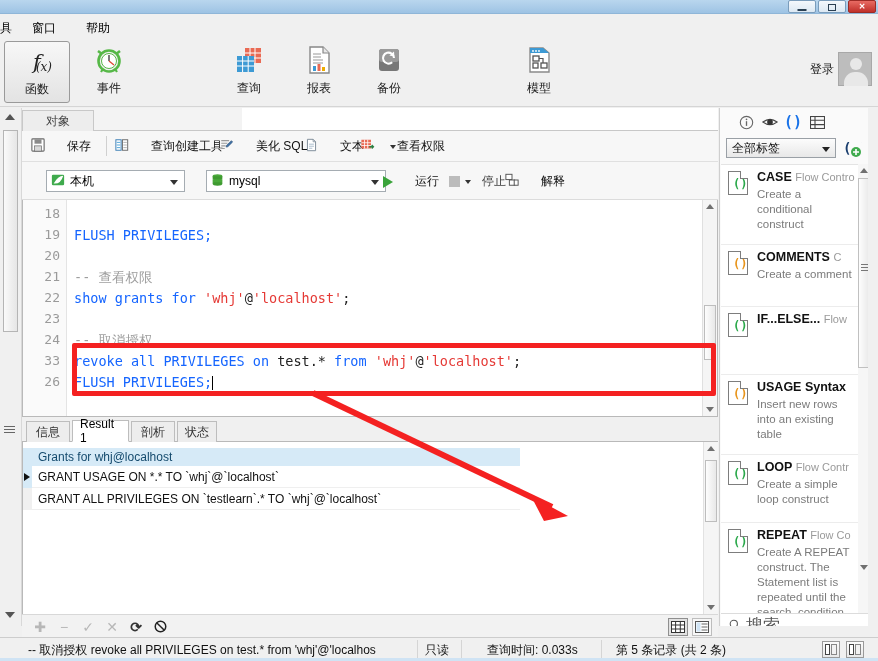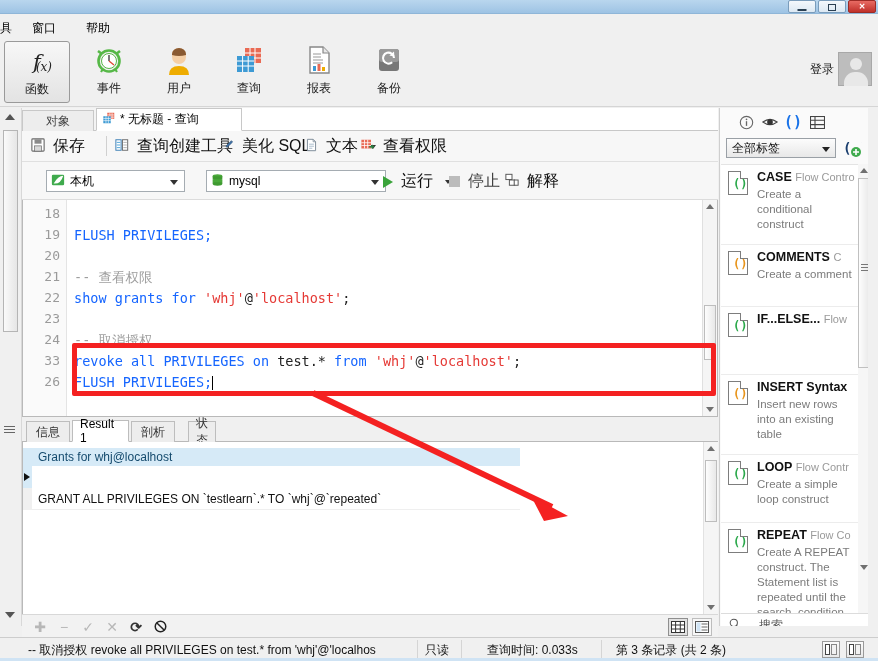--- a/index.html
+++ b/index.html
@@ -101,22 +101,22 @@
     background:#ffffff; border:1px solid #c8c8c8; border-bottom:1px solid #fff;
     display:flex; align-items:center; padding-left:5px; gap:4px; font-size:12px; color:#000;
   }
   .tab-rest { position:absolute; left:220px; top:0; right:0; height:23px; background:#fff; border-bottom:1px solid #c8c8c8;}
 
   
   .qtoolbar {
     position:absolute; left:22px; top:131px; width:696px; height:31px;
     background:#f7f7f7; border-bottom:1px solid #e0e0e0;
   }
-  .tbtn { position:absolute; top:5px; height:21px; display:flex; align-items:center; gap:8px;
-          font-size:16px; color:#111; padding:0 3px; cursor:default; }
+  .tbtn { position:absolute; top:5px; height:21px; display:flex; align-items:center; gap:22px;
+          font-size:12px; color:#111; padding:0 3px; cursor:default; }
   .tsep { position:absolute; top:5px; width:1px; height:20px; background:#d0d0d0; }
 
   
   .connbar {
     position:absolute; left:22px; top:162px; width:696px; height:38px;
     background:#f7f7f7; border-bottom:1px solid #dcdcdc;
   }
   .combo {
     position:absolute; top:8px; height:22px; background:#fff; border:1px solid #a5acb2;
     display:flex; align-items:center; padding-left:4px; gap:5px; font-size:12px;
@@ -255,22 +255,22 @@
   .snip .sdesc { position:absolute; left:36px; top:22px; width:100px; font-size:11.5px; color:#7b7b7b; line-height:15px; }
   .rp-lscroll { position:absolute; left:138px; top:56px; width:12px; height:540px; background:#f6f6f6; }
   .rp-lscroll .up { position:absolute; left:2px; top:4px; width:0;height:0;
     border-left:4px solid transparent;border-right:4px solid transparent;border-bottom:5px solid #707070;}
   .rp-lscroll .thumb { position:absolute; left:0px; top:14px; width:12px; height:190px;
     background:linear-gradient(to right,#fdfdfd,#e9e9e9); border:1px solid #c0c0c0; }
   .rp-lscroll .grip { position:absolute; left:3px; top:100px; width:7px; }
   .rp-lscroll .grip span { display:block; height:1px; background:#777; margin-bottom:2px; }
   .rp-search {
     position:absolute; left:1px; top:505px; width:147px; height:24px; background:#fff;
-    border-top:1px solid #dcdcdc; display:flex; align-items:center; gap:18px; padding-left:8px;
-    font-size:12px; color:#555;
+    border-top:1px solid #dcdcdc; display:flex; align-items:center; gap:5px; padding-left:8px;
+    font-size:17px; color:#555;
   }
 
   
   .statusbar {
     position:absolute; left:0; top:637px; width:878px; height:24px;
     background:#f0f0f0; border-top:1px solid #cdcdcd;
     font-size:12px; color:#111;
   }
   .sb-seg { position:absolute; top:4px; }
   .sb-div { position:absolute; top:2px; width:1px; height:19px; background:#d5d5d5; }
@@ -326,30 +326,20 @@
           <circle cx="16" cy="17" r="7.5" fill="#fff" stroke="#56b847" stroke-width="1"></circle>
           <path d="M5 7 l4 3 M27 7 l-4 3" stroke="#56b847" stroke-width="2.6" fill="none"></path>
           <path d="M8 28 l2-3 M24 28 l-2-3" stroke="#56b847" stroke-width="2.2"></path>
           <path d="M16 17 L16 11" stroke="#444" stroke-width="1.4"></path>
           <path d="M16 17 L21 21" stroke="#e04b3a" stroke-width="1.4"></path>
         </svg>
       </div>
       <div class="lbl">事件</div>
     </div>
 
-    <div class="ribbon-item" style="left:146px">
-      <div class="ic">
-        <svg width="32" height="32" viewBox="0 0 32 32">
-          <path d="M9 10 a7 6 0 0 1 14 0 v3 a7 7 0 0 1 -14 0 z" fill="#f5cfa6"></path>
-          <path d="M9 10 a7 6 0 0 1 14 0 v1 q-7 2 -14 0 z" fill="#8a5a32"></path>
-          <path d="M6 31 q0-9 10-9 q10 0 10 9 z" fill="#eeac00"></path>
-        </svg>
-      </div>
-      <div class="lbl">用户</div>
-    </div>
 
     <div class="ribbon-item" style="left:216px">
       <div class="ic">
         <svg width="32" height="32" viewBox="0 0 32 32">
           <rect x="12" y="4" width="16" height="15" fill="#e96a54"></rect>
           <g stroke="#fff" stroke-width="1">
               <path d="M12 9h16M12 14h16M17 4v15M22 4v15"></path>
             </g>
           <rect x="4" y="12" width="17" height="16" fill="#3d9ad4"></rect>
           <g stroke="#fff" stroke-width="1">
@@ -382,55 +372,58 @@
           <rect x="6" y="5" width="20" height="22" rx="3" fill="#777"></rect>
           <rect x="6" y="5" width="20" height="13" rx="3" fill="#9a9a9a"></rect>
           <path d="M21 14 a5.5 5.5 0 1 0 -1.8 4.2" fill="none" stroke="#fff" stroke-width="2.1"></path>
           <path d="M21 7.5 l0.4 5 l-5-1 z" fill="#fff"></path>
         </svg>
       </div>
       <div class="lbl">备份</div>
     </div>
 
 
+    <div class="ribbon-item" style="left:506px">
+      <div class="ic">
+        <svg width="32" height="32" viewBox="0 0 32 32">
+          <path d="M7 4 h13 l6 5 v19 H7 z" fill="#fff" stroke="#8a8a8a" stroke-width="1.4"></path>
+          <path d="M7 4 h13 l6 5 H7 z" fill="#3d9ad4"></path>
+          <g fill="#fff">
+              <circle cx="10" cy="7" r="0.9"></circle>
+              <circle cx="13" cy="7" r="0.9"></circle>
+              <circle cx="16" cy="7" r="0.9"></circle>
+            </g>
+          <rect x="10" y="12" width="6" height="5" fill="none" stroke="#555" stroke-width="1.3"></rect>
+          <rect x="18" y="19" width="6" height="5" fill="none" stroke="#555" stroke-width="1.3"></rect>
+          <rect x="10" y="19" width="5" height="5" fill="none" stroke="#555" stroke-width="1.3"></rect>
+          <path d="M16 14.5 h4 v4.5" stroke="#555" stroke-width="1.2" fill="none"></path>
+        </svg>
+      </div>
+      <div class="lbl">模型</div>
+    </div>
 
     <div class="login">登录</div>
     <div class="avatar"></div>
   </div>
 
   <div class="leftrail">
     <div class="rail-arrow rail-up"></div>
     <div class="rail-thumb"></div>
     <div class="rail-grip">
         <span></span>
         <span></span>
         <span></span>
       </div>
     <div class="rail-arrow rail-dn"></div>
   </div>
 
   <div class="tabsrow">
     <div class="tab-rest"></div>
     <div class="obj-tab">
       <span>对象</span>
-    </div>
-    <div class="doc-tab">
-      <span>
-        <svg width="14" height="14" viewBox="0 0 32 32">
-          <rect x="12" y="4" width="16" height="14" fill="#e96a54"></rect>
-          <g stroke="#fff" stroke-width="1.4">
-              <path d="M12 9h16M12 14h16M18 4v14M23 4v14"></path>
-            </g>
-          <rect x="3" y="12" width="17" height="16" fill="#3d9ad4"></rect>
-          <g stroke="#fff" stroke-width="1.4">
-              <path d="M3 17h17M3 22h17M9 12v16M14.5 12v16"></path>
-            </g>
-        </svg>
-      </span>
-      <span>* 无标题 - 查询</span>
     </div>
   </div>
 
   <div class="qtoolbar">
     <div class="tbtn" style="left:6px">
       <span>
         <svg width="14" height="14" viewBox="0 0 16 16">
           <rect x="1" y="1" width="14" height="14" rx="1" fill="#fff" stroke="#6b6b6b" stroke-width="1.3"></rect>
           <rect x="4" y="1.5" width="8" height="5" fill="#8a8a8a"></rect>
           <rect x="4" y="9" width="8" height="6" fill="#d9d9d9" stroke="#6b6b6b" stroke-width="0.8"></rect>
@@ -575,36 +568,39 @@
   <div class="restabs">
     <div class="rtab" style="left:4px; width:44px">
       <span>信息</span>
     </div>
     <div class="rtab sel" style="left:50px; width:57px">
       <span>Result 1</span>
     </div>
     <div class="rtab" style="left:109px; width:44px">
       <span>剖析</span>
     </div>
-    <div class="rtab" style="left:166px; width:28px">
+    <div class="rtab" style="left:155px; width:40px">
       <span>状态</span>
     </div>
   </div>
 
   <div class="grid">
     <div class="gmark" style="top:6px; background:#d6eaf7;"></div>
     <div class="gridhdr">
       <span>Grants for whj@localhost</span>
     </div>
     <div class="gmark" style="top:24px; background:#d6eaf7;">
       <span class="tri"></span>
     </div>
+    <div class="grow" style="top:24px">
+      <span>GRANT USAGE ON *.* TO `whj`@`localhost`</span>
+    </div>
     <div class="gmark" style="top:46px;"></div>
     <div class="grow" style="top:46px">
-      <span>GRANT ALL PRIVILEGES ON `testlearn`.* TO `whj`@`repeated`</span>
+      <span>GRANT ALL PRIVILEGES ON `testlearn`.* TO `whj`@`localhost`</span>
     </div>
     <div class="grid-scroll">
       <div class="up"></div>
       <div class="thumb"></div>
       <div class="dn"></div>
     </div>
   </div>
 
   <div class="gridfoot">
     <div class="gf-ic" style="left:10px">✚</div>
@@ -707,21 +703,21 @@
           <span>IF...ELSE...</span>
           <span class="scat">Flow </span>
         </div>
       </div>
 
       <div class="snip" style="top:210px; height:80px">
         <div class="sicon">
           <div class="sglyph" style="color:#e8941a">()</div>
         </div>
         <div class="stitle">
-          <span>INSERT Syntax</span>
+          <span>USAGE Syntax</span>
           <span class="scat"></span>
         </div>
         <div class="sdesc">Insert new rows into an existing table</div>
       </div>
 
       <div class="snip" style="top:290px; height:68px">
         <div class="sicon">
           <div class="sglyph" style="color:#2aa84a">()</div>
         </div>
         <div class="stitle">
@@ -766,21 +762,21 @@
     </div>
   </div>
 
   <div class="statusbar">
     <div class="sb-seg" style="left:28px">-- 取消授权 revoke all PRIVILEGES on test.* from 'whj'@'localhos</div>
     <div class="sb-div" style="left:417px"></div>
     <div class="sb-seg" style="left:425px">只读</div>
     <div class="sb-div" style="left:461px"></div>
     <div class="sb-seg" style="left:487px">查询时间: 0.033s</div>
     <div class="sb-div" style="left:601px"></div>
-    <div class="sb-seg" style="left:616px">第 3 条记录 (共 2 条)</div>
+    <div class="sb-seg" style="left:616px">第 5 条记录 (共 2 条)</div>
     <div class="sb-btn" style="left:822px">
         <span class="l"></span>
         <span class="r"></span>
       </div>
     <div class="sb-btn" style="left:846px">
         <span class="l"></span>
         <span class="r"></span>
       </div>
     <div class="sb-blue"></div>
   </div>

